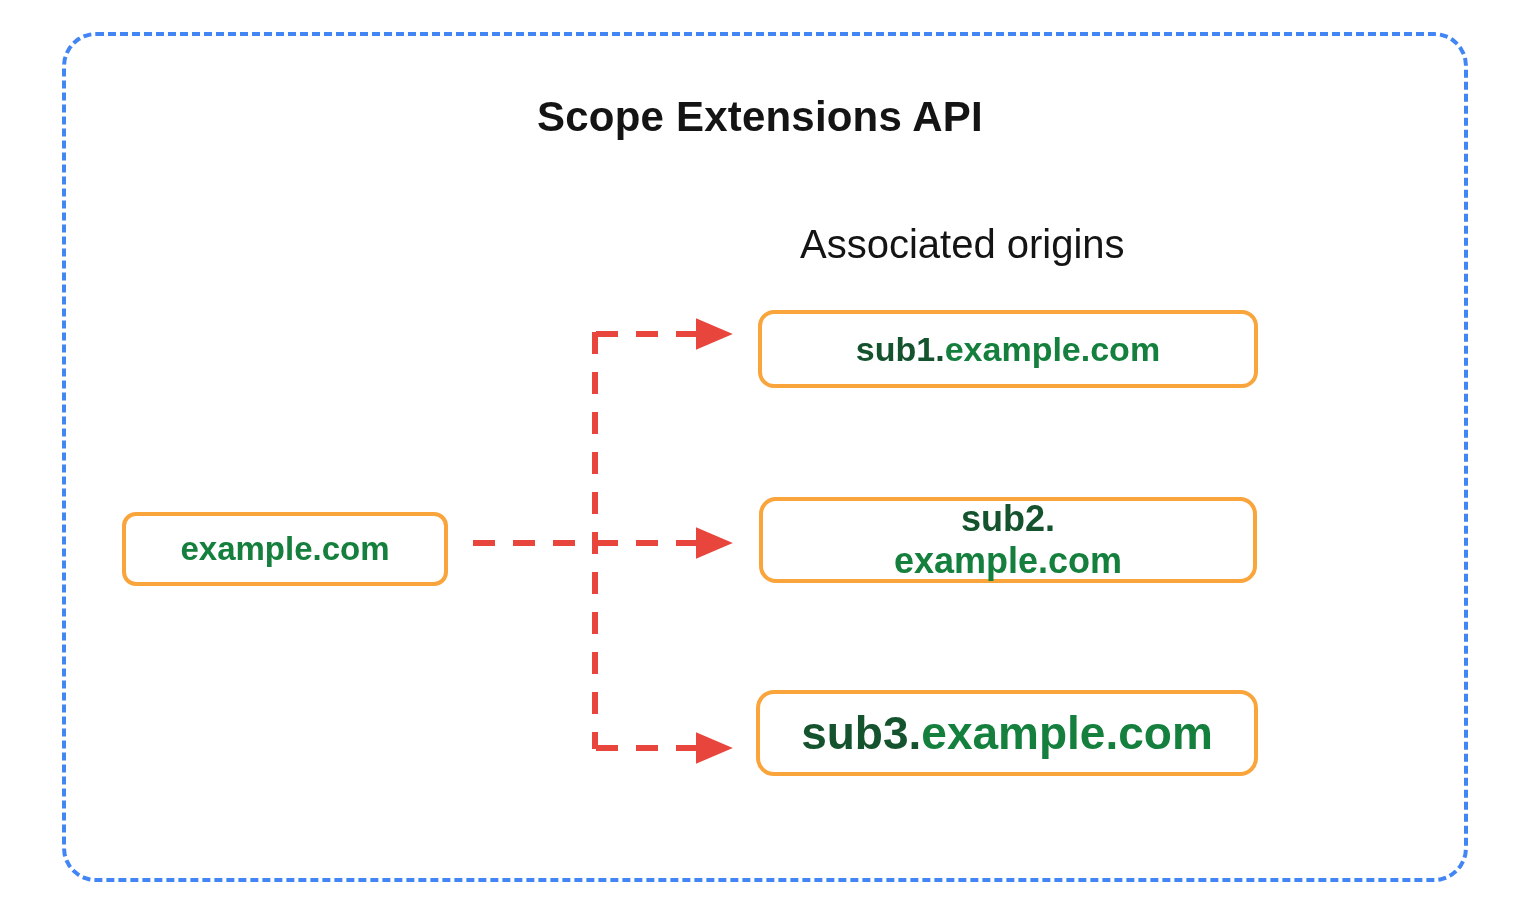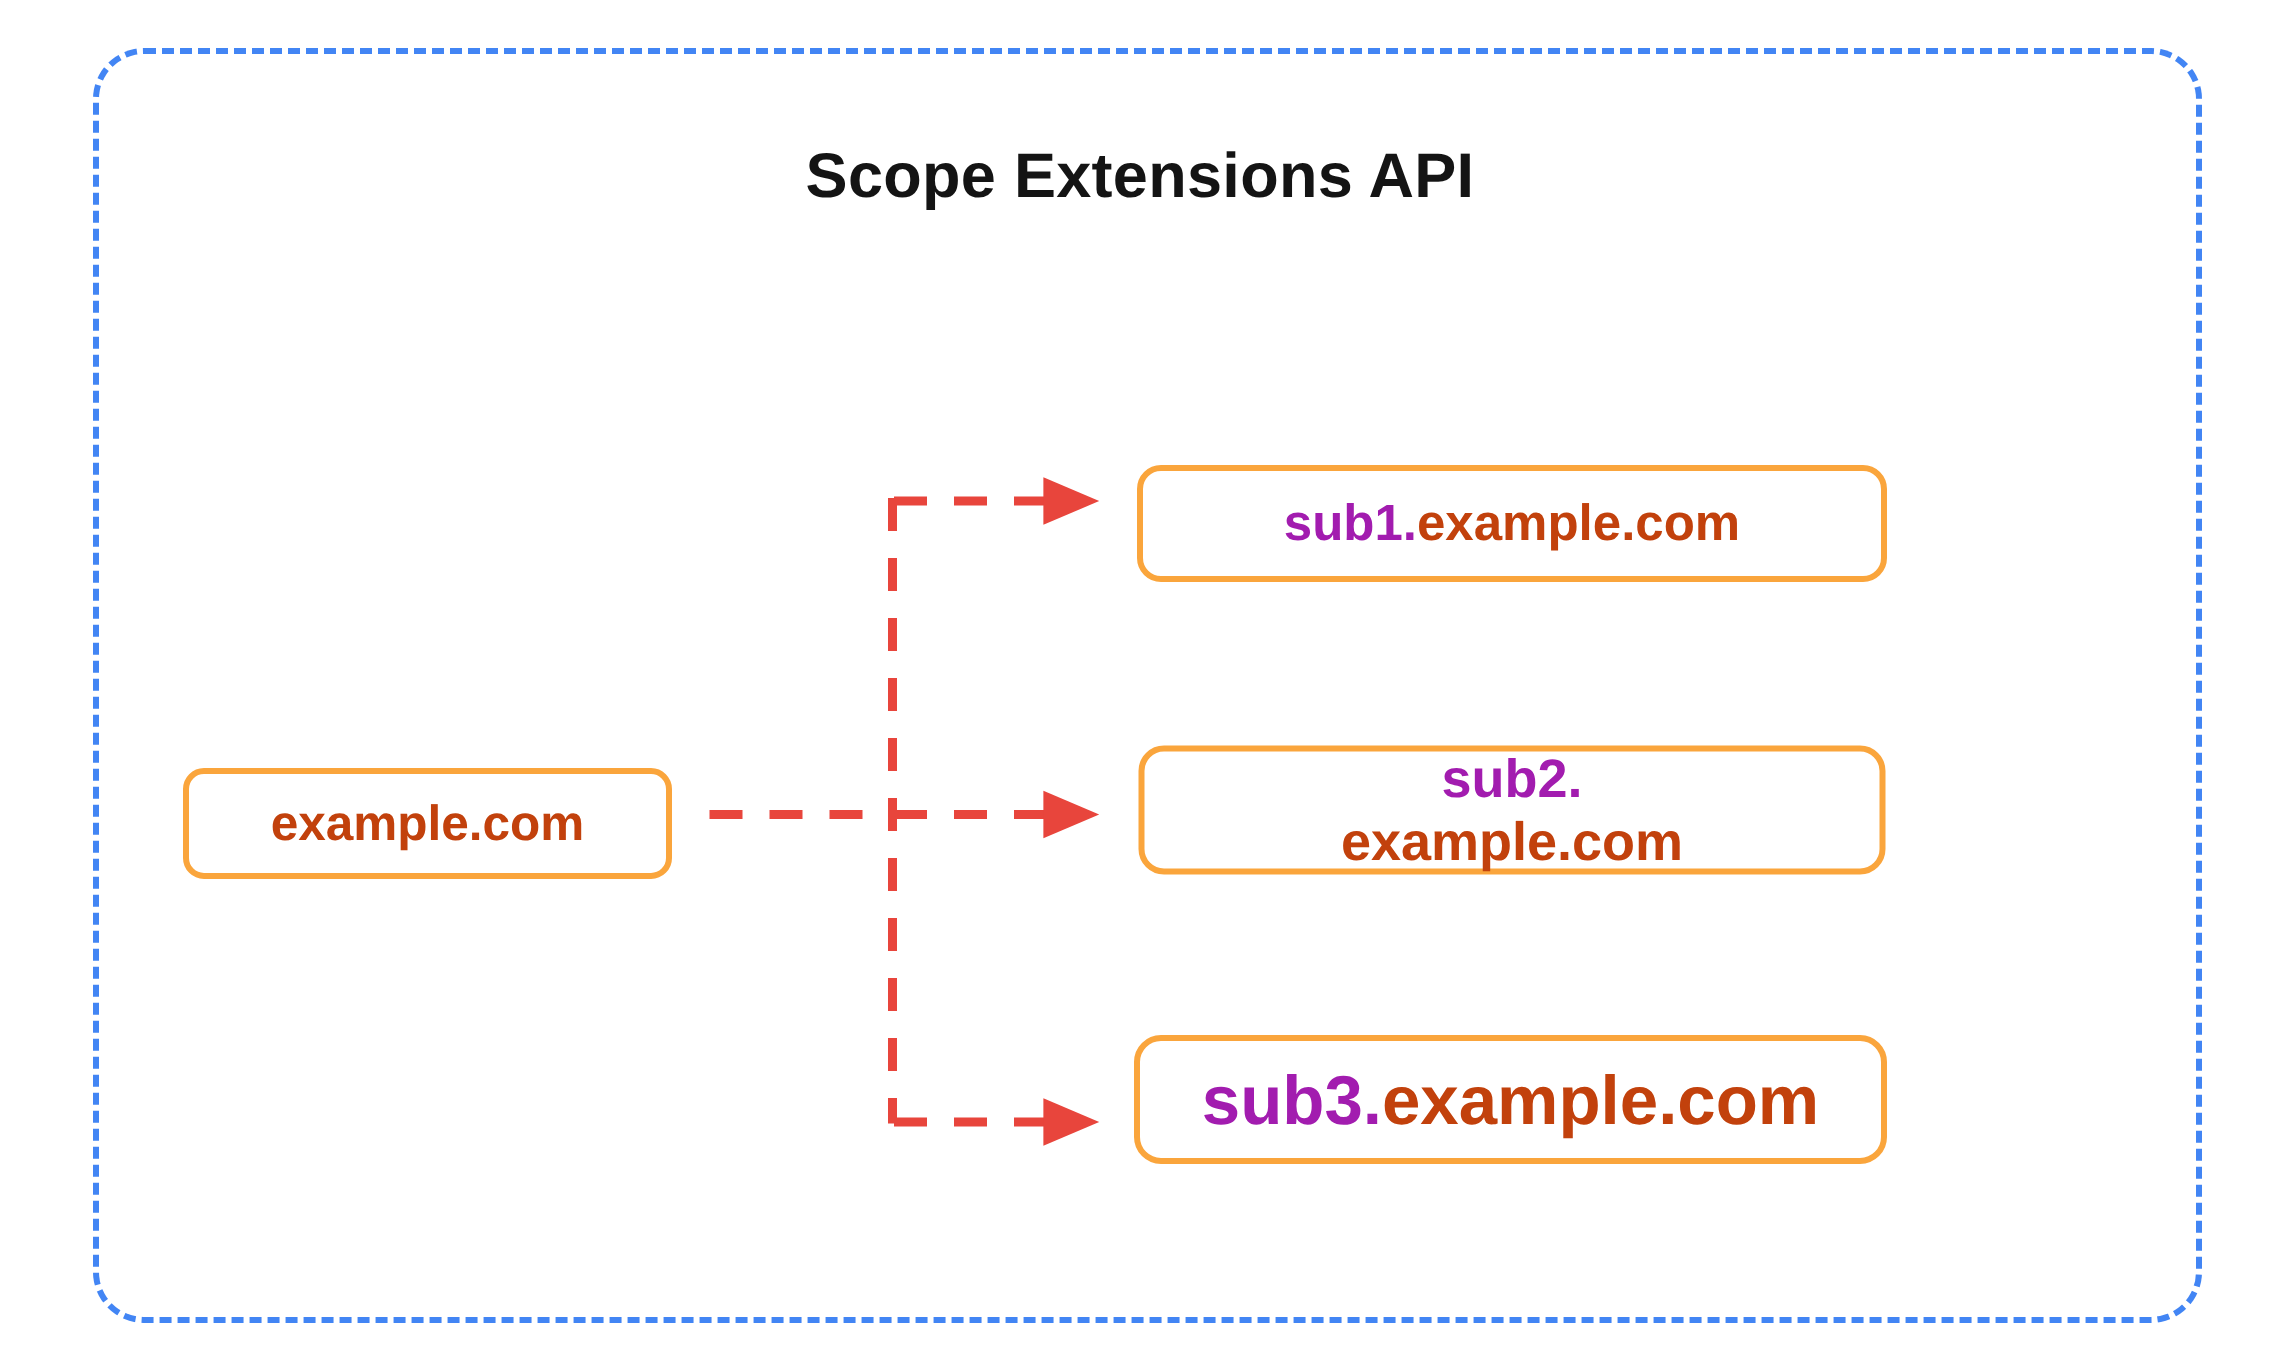--- a/index.html
+++ b/index.html
@@ -71,25 +71,25 @@
     border: 4px solid #FAA53C;
     border-radius: 16px;
     background: #ffffff;
     display: flex;
     align-items: center;
     justify-content: center;
     white-space: nowrap;
   }
   .origin-box .host {
     font-weight: 700;
-    color: #a21caf;
+    color: #14532d;
   }
   .origin-box .domain {
     font-weight: 700;
-    color: #c2410c;
+    color: #15803d;
   }
 
   #box-main-origin {
     left: 122px;
     top: 512px;
     width: 326px;
     height: 74px;
     border-radius: 14px;
   }
   #box-main-origin .domain { font-size: 33px; }
@@ -133,20 +133,21 @@
 </style>
 </head>
 <body>
 
 <div id="stage">
 
   <div id="outer-frame"></div>
 
   <div id="diagram-title">Scope Extensions API</div>
 
+  <div class="section-label" id="label-associated-origins">Associated origins</div>
 
 
   <svg id="connectors" viewBox="0 0 1520 914" xmlns="http://www.w3.org/2000/svg">
     <defs>
       <marker id="arrowhead" markerWidth="7" markerHeight="7" refX="0.4" refY="3" orient="auto" markerUnits="strokeWidth">
         <path d="M0,0.35 L6.2,3 L0,5.65 Z" fill="#E8453C"></path>
       </marker>
     </defs>
 
     <path d="M473,543 L596,543" stroke="#E8453C" stroke-width="6" fill="none" stroke-dasharray="22,18" stroke-linecap="butt"></path>

